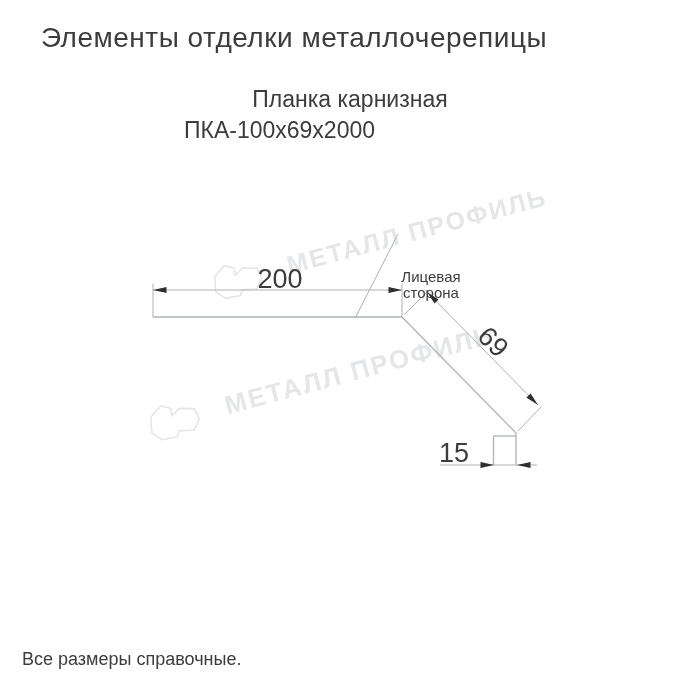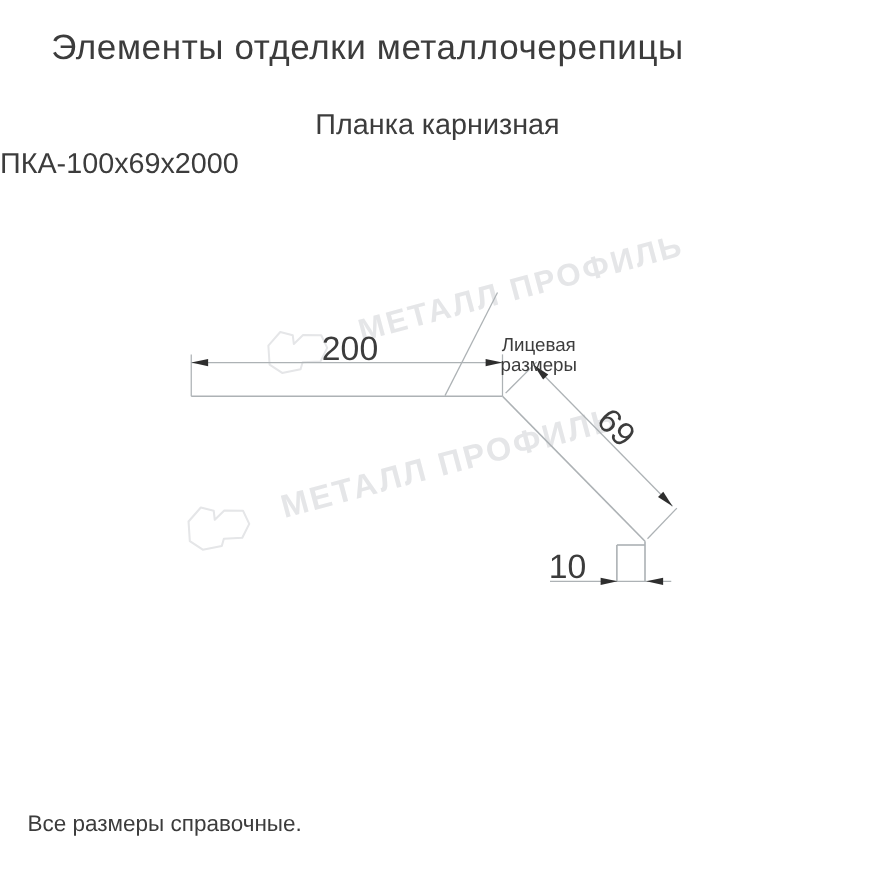--- a/index.html
+++ b/index.html
@@ -21,21 +21,21 @@
     position:absolute;left:0;top:21px;width:588px;
     text-align:center;font-size:28px;line-height:34px;
     letter-spacing:0.5px;
   }
   .subtitle{
     position:absolute;left:0;top:86px;width:700px;
     text-align:center;font-size:23px;line-height:27px;
   }
   .code{
     position:absolute;left:0;top:117px;width:559px;
-    font-size:23px;line-height:27px;
+    text-align:center;font-size:23px;line-height:27px;
   }
   
   .wm{
     position:absolute;display:flex;align-items:center;gap:16px;
     color:var(--watermark);white-space:nowrap;
     transform-origin:0 50%;transform:rotate(-15deg);
     pointer-events:none;
   }
   .wm1{left:210px;top:264px;height:44px;}
   .wm2{left:146px;top:404px;height:46px;}
@@ -118,24 +118,24 @@
       <polygon class="ar" points="517,465 530.5,462.1 530.5,467.9"></polygon>
     </g>
   </svg>
 
   <div class="title">Элементы отделки металлочерепицы</div>
   <div class="subtitle">Планка карнизная</div>
   <div class="code">ПКА-100х69х2000</div>
 
   <div class="dim dim-100">200</div>
   <div class="dim dim-69">69</div>
-  <div class="dim dim-10">10</div>
+  <div class="dim dim-10">15</div>
 
   <div class="face-label">
     <div>Лицевая</div>
-    <div>размеры</div>
+    <div>сторона</div>
   </div>
 
   <div class="footer">
     <div>Все размеры справочные.</div>
   </div>
 
 </div>
 
 </body></html>

